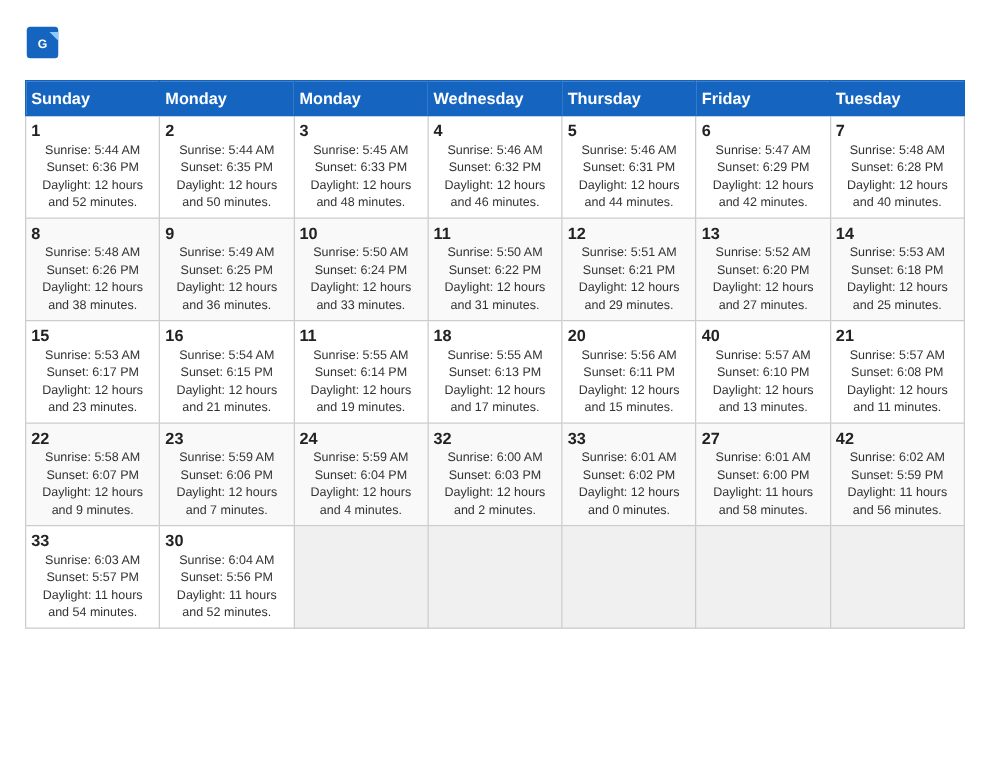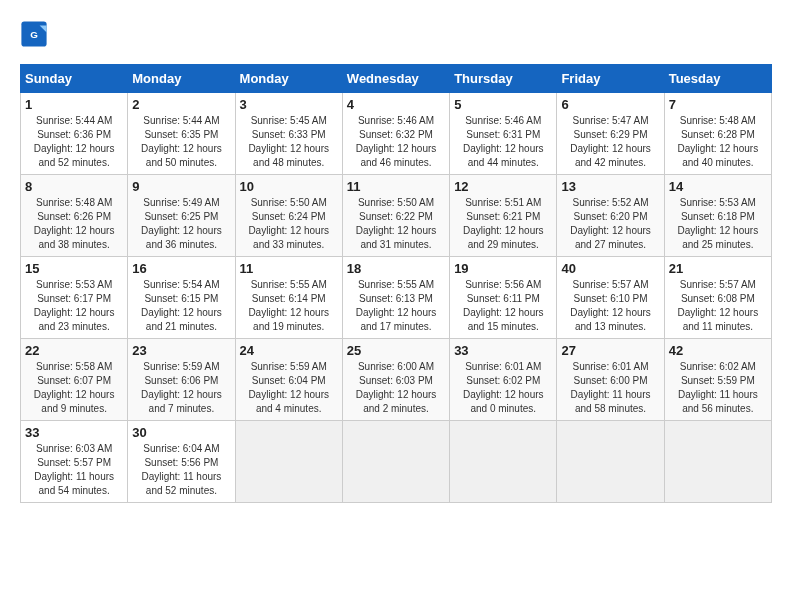--- a/index.html
+++ b/index.html
@@ -266,21 +266,21 @@
       </td>
         <td>
         <span class="day-num">18</span>
         <div class="day-detail">
           Sunrise: 5:55 AM<br>
           Sunset: 6:13 PM<br>
           Daylight: 12 hours and 17 minutes.
         </div>
       </td>
         <td>
-        <span class="day-num">19</span>
+        <span class="day-num">20</span>
         <div class="day-detail">
           Sunrise: 5:56 AM<br>
           Sunset: 6:11 PM<br>
           Daylight: 12 hours and 15 minutes.
         </div>
       </td>
         <td>
         <span class="day-num">40</span>
         <div class="day-detail">
           Sunrise: 5:57 AM<br>
@@ -316,21 +316,21 @@
       </td>
         <td>
         <span class="day-num">24</span>
         <div class="day-detail">
           Sunrise: 5:59 AM<br>
           Sunset: 6:04 PM<br>
           Daylight: 12 hours and 4 minutes.
         </div>
       </td>
         <td>
-        <span class="day-num">25</span>
+        <span class="day-num">32</span>
         <div class="day-detail">
           Sunrise: 6:00 AM<br>
           Sunset: 6:03 PM<br>
           Daylight: 12 hours and 2 minutes.
         </div>
       </td>
         <td>
         <span class="day-num">33</span>
         <div class="day-detail">
           Sunrise: 6:01 AM<br>

